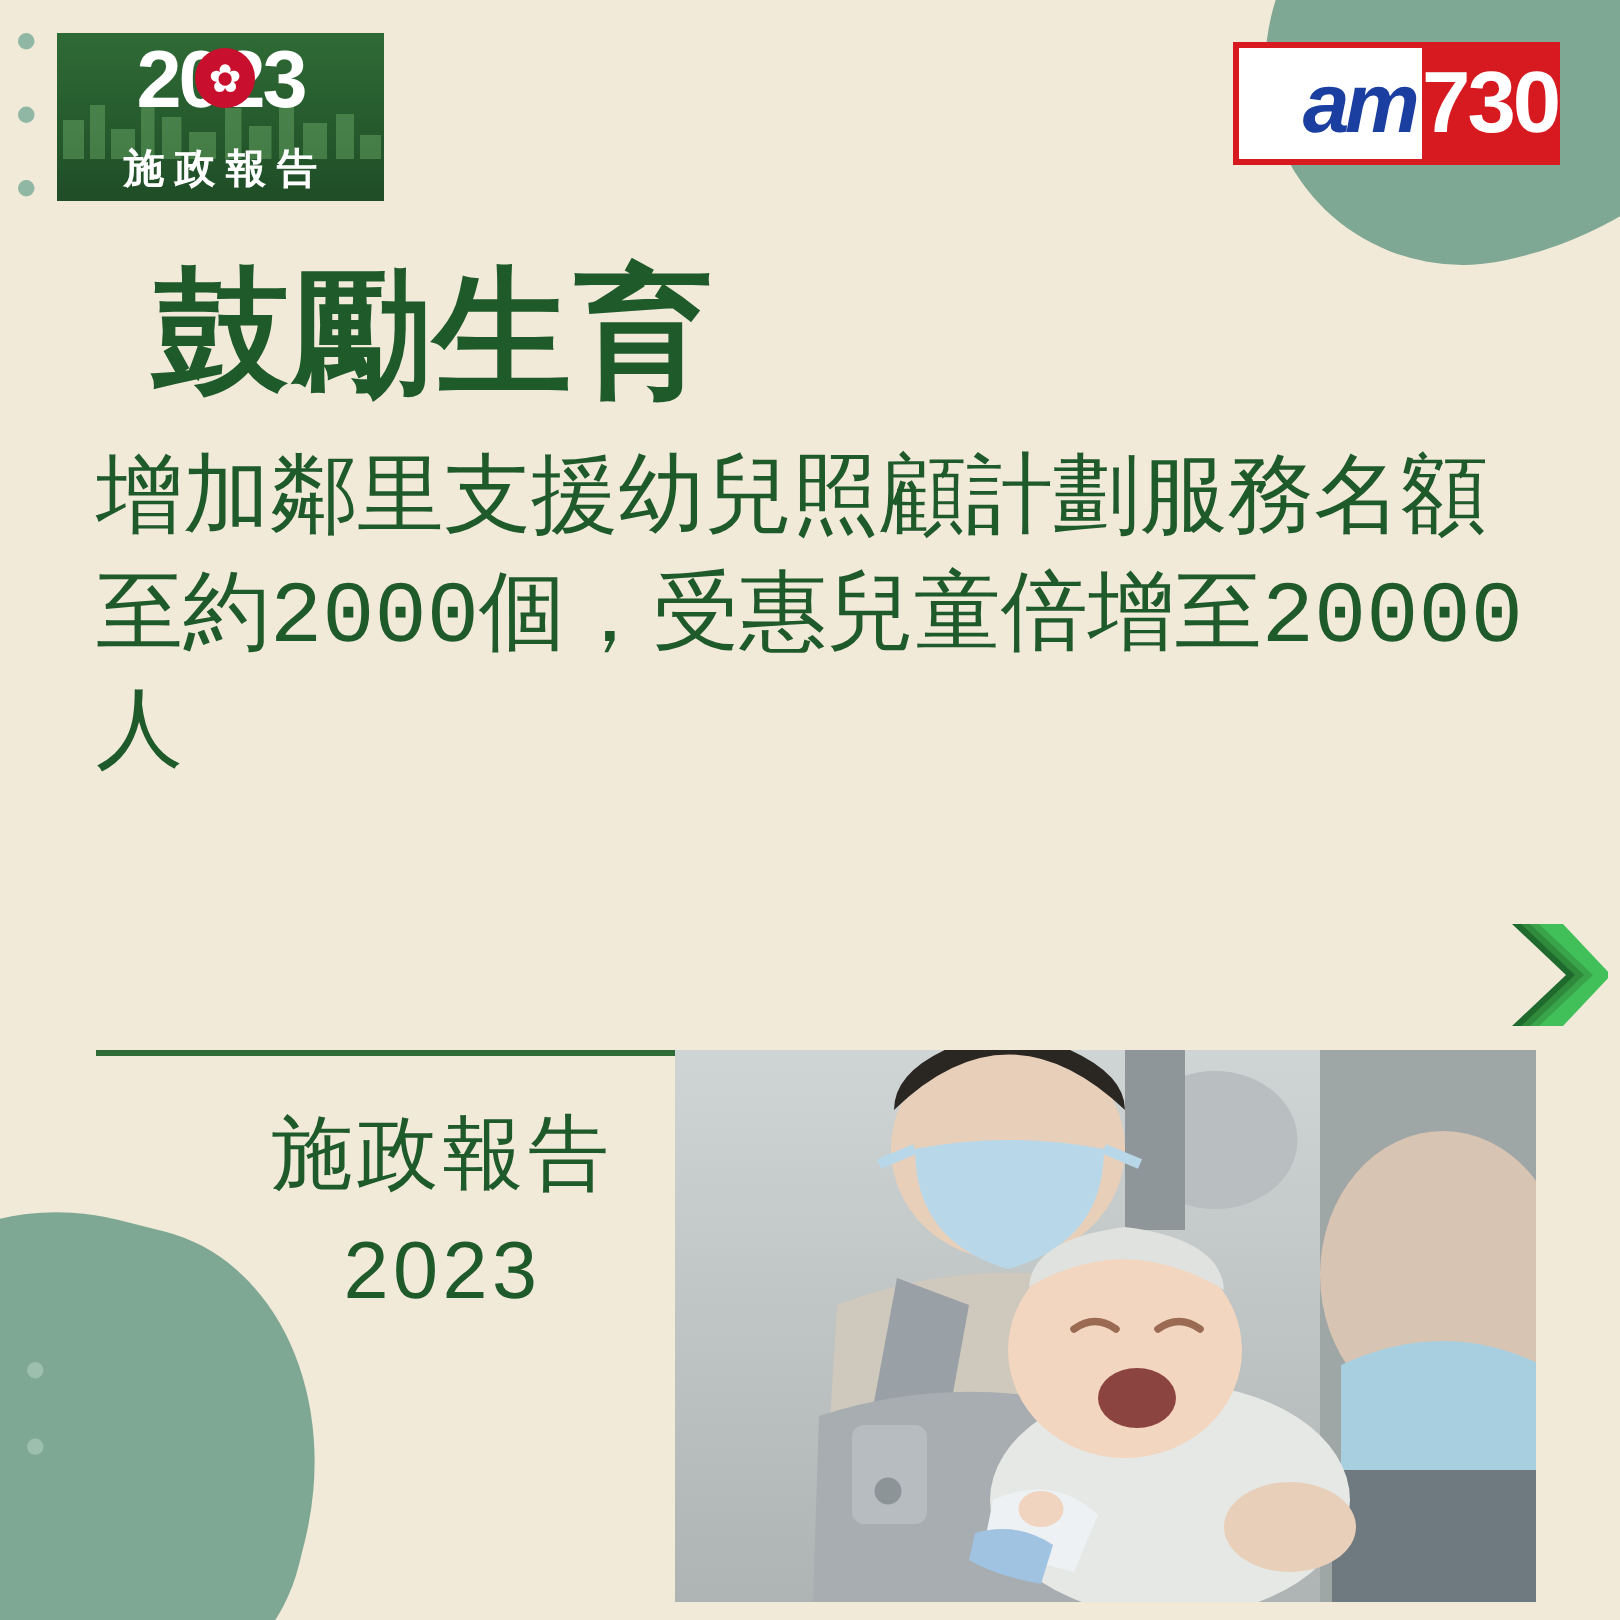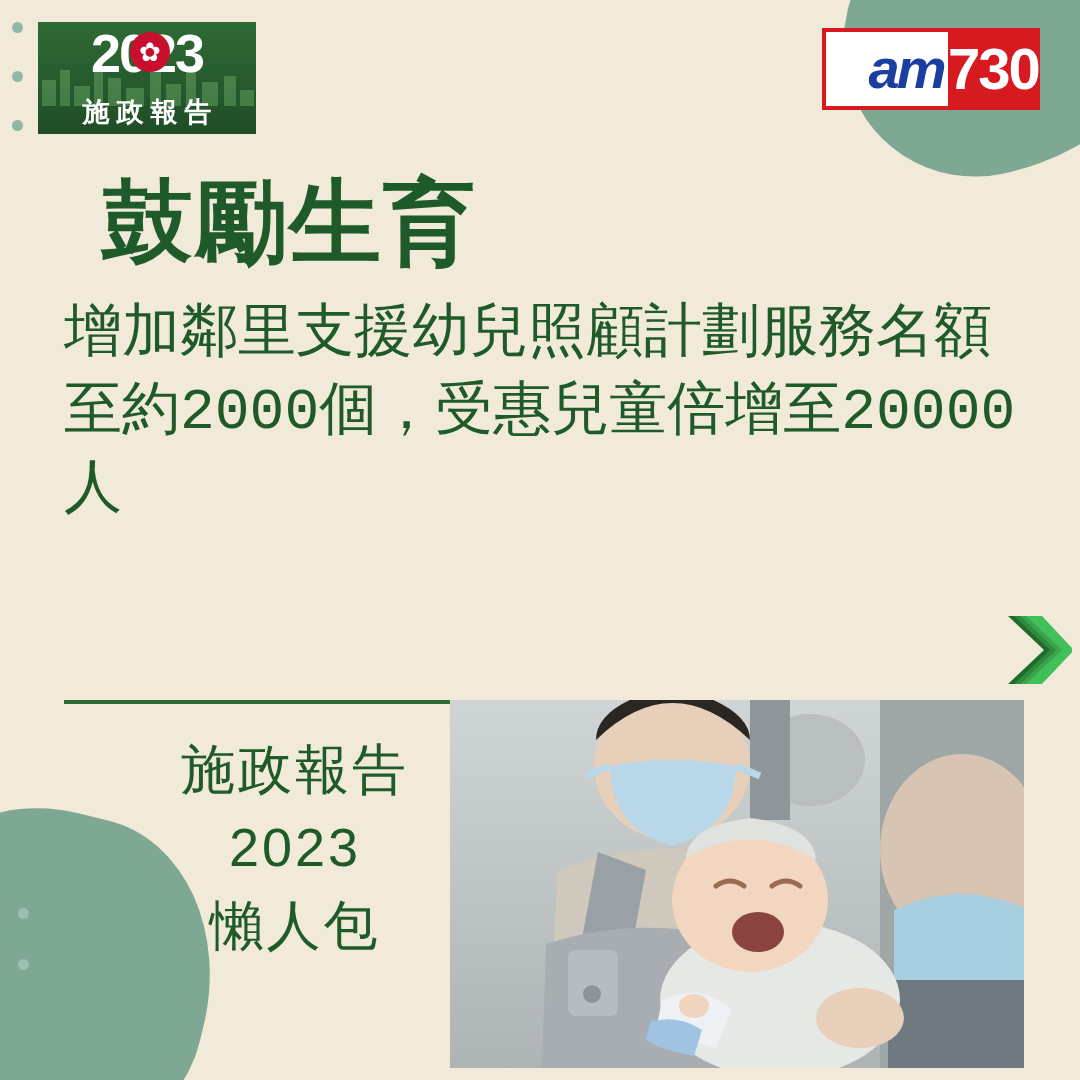--- a/index.html
+++ b/index.html
@@ -333,21 +333,20 @@
           <path d="M4 4 L40 38 L4 72 L20 72 L52 38 L20 4 Z" fill="#41c05a"></path>
         </svg>
     </span>
   </div>
 
   <div class="divider"></div>
 
   <div class="footer-caption">
     <div>施政報告</div>
     <div>2023</div>
-    <div>懶人包</div>
   </div>
 
   <div class="photo">
     <svg width="574" height="368" viewBox="0 0 574 368">
       <defs>
         <linearGradient id="bg" x1="0" y1="0" x2="0" y2="1">
           <stop offset="0%" stop-color="#cfd4d4"></stop>
           <stop offset="100%" stop-color="#aeb3b3"></stop>
         </linearGradient>
         <clipPath id="frame">

